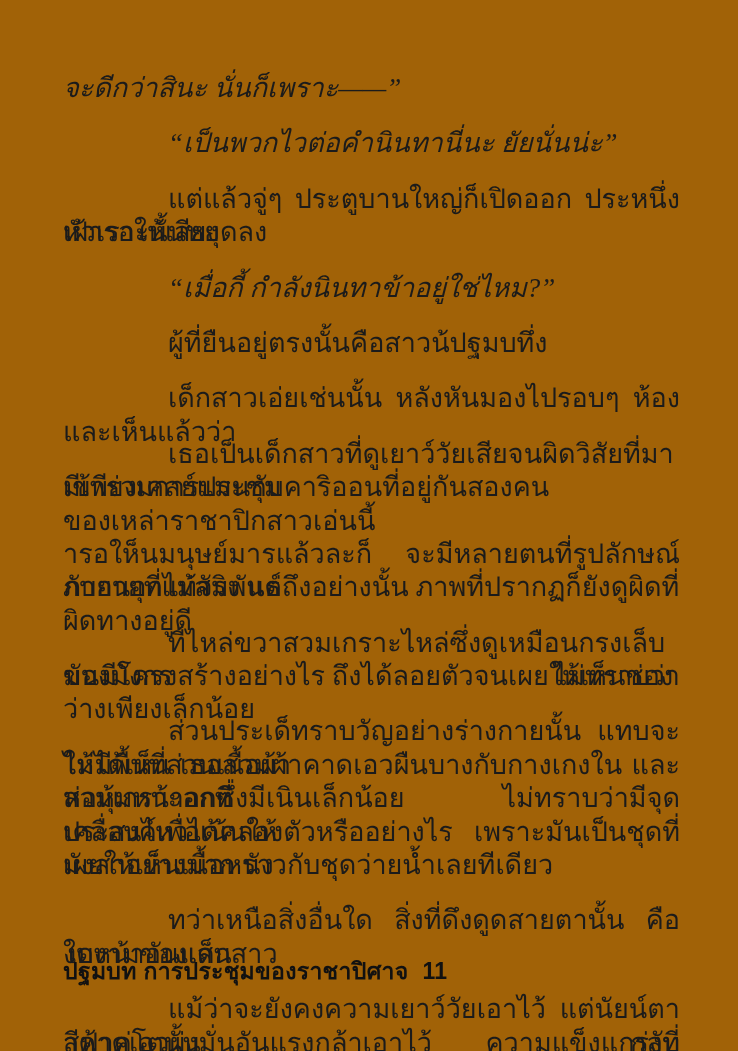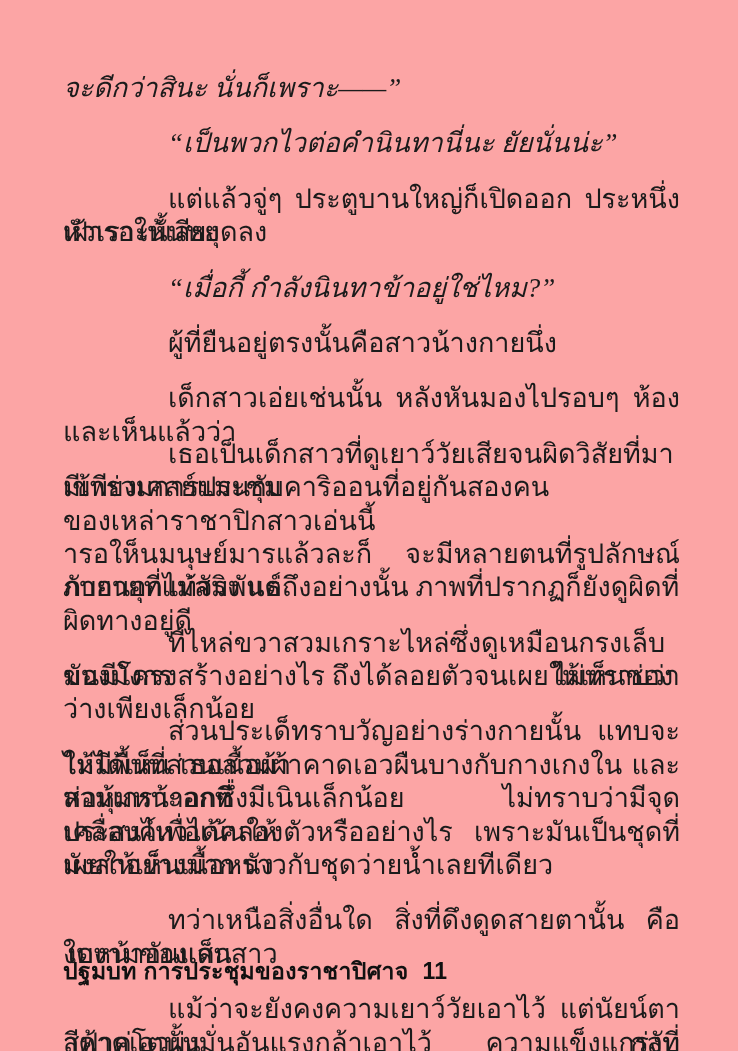--- a/index.html
+++ b/index.html
@@ -7,21 +7,21 @@
     width: 738px;
     height: 1051px;
     background: #ffffff;
     font-family: "Liberation Serif", serif;
     overflow: hidden;
   }
   .page {
     position: relative;
     width: 738px;
     height: 1051px;
-    background: #fca5a5;
+    background: #a16207;
   }
   .text-block {
     position: absolute;
     left: 63px;
     top: 72px;
     width: 617px;
   }
   .ln {
     font-size: 27px;
     line-height: 33.4px;
@@ -50,21 +50,21 @@
 <body>
 
 <div class="page">
 
   <div class="text-block">
     <div class="ln it">จะดีกว่าสินะ นั่นก็เพราะ——”</div>
     <div class="ln in it">“เป็นพวกไวต่อคำนินทานี่นะ ยัยนั่นน่ะ”</div>
     <div class="ln in jf">แต่แล้วจู่ๆ ประตูบานใหญ่ก็เปิดออก ประหนึ่งเฝ้ารอให้เสียง</div>
     <div class="ln">หัวเราะนั้นหยุดลง</div>
     <div class="ln in it">“เมื่อกี้ กำลังนินทาข้าอยู่ใช่ไหม?”</div>
-    <div class="ln in">ผู้ที่ยืนอยู่ตรงนั้นคือสาวน้างกายนึ่ง</div>
+    <div class="ln in">ผู้ที่ยืนอยู่ตรงนั้นคือสาวน้ปฐมบทึ่ง</div>
     <div class="ln in jf">เด็กสาวเอ่ยเช่นนั้น หลังหันมองไปรอบๆ ห้อง และเห็นแล้วว่า</div>
     <div class="ln in jf">เธอเป็นเด็กสาวที่ดูเยาว์วัยเสียจนผิดวิสัยที่มาเข้าร่วมการประชุม</div>
     <div class="ln">มีเพียงเคลย์แมนกับคาริออนที่อยู่กันสองคน</div>
     <div class="ln">ของเหล่าราชาปิกสาวเอ่นนี้</div>
     <div class="ln jf">ารอให็นมนุษย์มารแล้วละก็ จะมีหลายตนที่รูปลักษณ์ภายนอกไม่สัมพันธ์</div>
     <div class="ln">กับอายุที่แท้จริง แต่ถึงอย่างนั้น ภาพที่ปรากฏก็ยังดูผิดที่ผิดทางอยู่ดี</div>
     <div class="ln in jf">ที่ไหล่ขวาสวมเกราะไหล่ซึ่งดูเหมือนกรงเล็บของมังกร ไม่ทราบว่า</div>
     <div class="ln">มันมีโครงสร้างอย่างไร ถึงได้ลอยตัวจนเผยให้เห็นช่องว่างเพียงเล็กน้อย</div>
     <div class="ln in jf">ส่วนประเด็ทราบวัญอย่างร่างกายนั้น แทบจะไม่มีพื้นที่ส่วนเนื้อผ้า</div>
     <div class="ln jf">ให้ได้เห็น เธอสวมผ้าคาดเอวผืนบางกับกางเกงใน และสวมเกราะอกที่</div>

